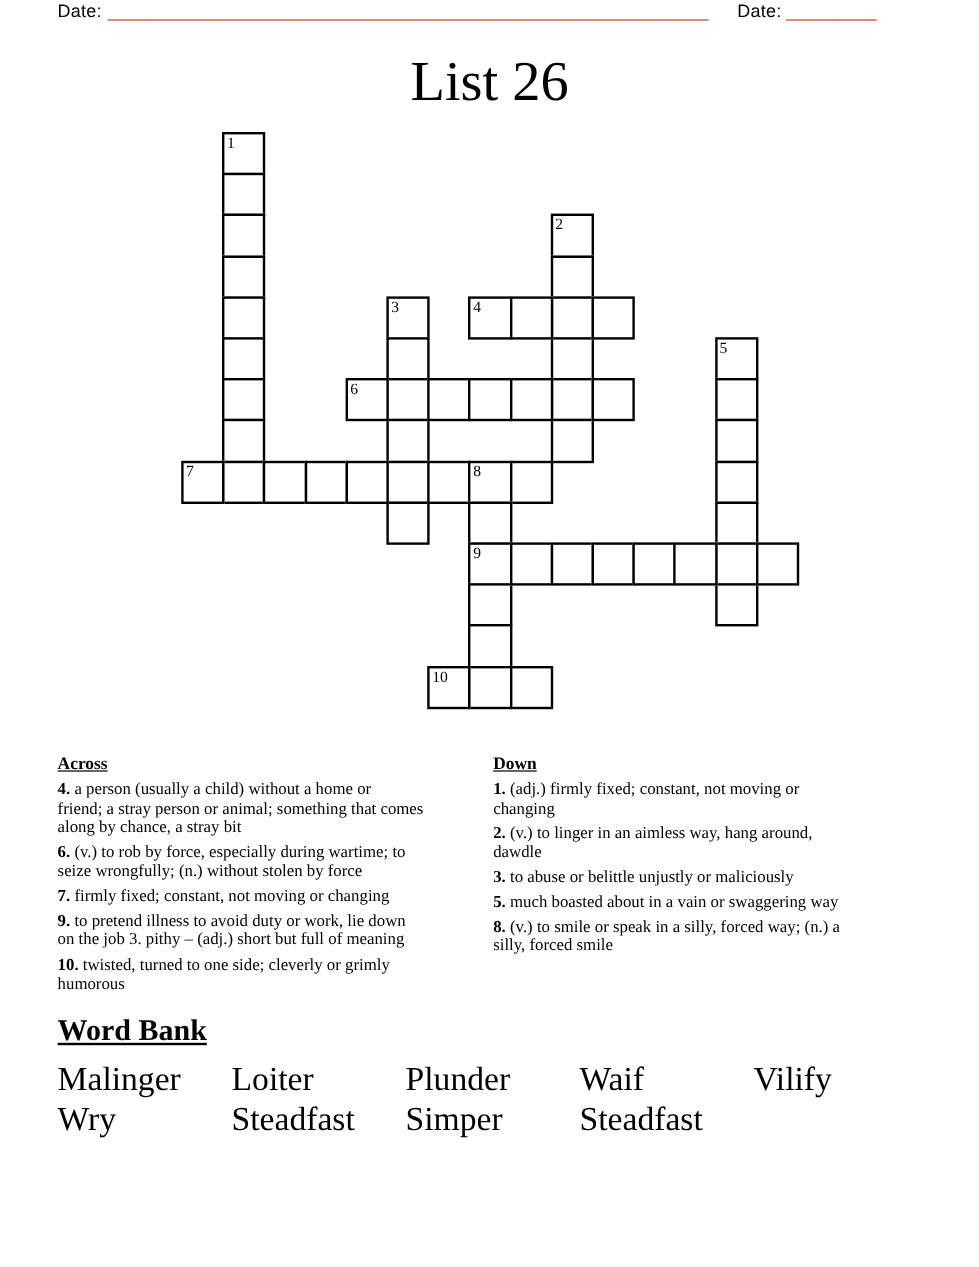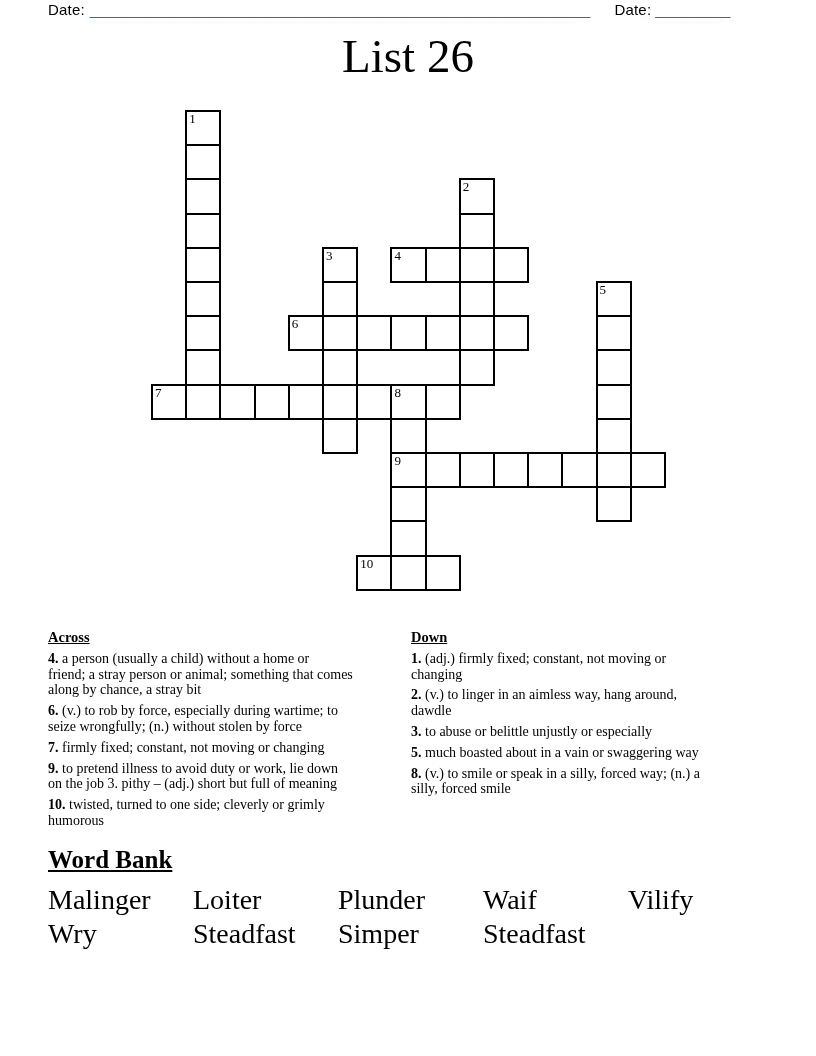--- a/index.html
+++ b/index.html
@@ -7,27 +7,27 @@
     position:relative; width:816px; height:1056px; background:#ffffff;
     font-family:"Liberation Serif", serif; color:#000; overflow:hidden;
   }
   
   .topline {
     position:absolute; left:48px; top:1px; right:48px;
     font-family:"Liberation Sans", sans-serif; font-size:15px;
     white-space:nowrap; color:#000;
   }
   .topline .lbl { letter-spacing:0.2px; }
-  .fill-line { color:#0f766e; }
+  .fill-line { color:#c2410c; }
   .name-line { margin-left:5px; }
   .date-lbl { margin-left:24px; }
   .date-line { margin-left:4px; }
   
   .title {
-    position:absolute; top:28px; left:0; width:100%;
+    position:absolute; top:40px; left:0; width:100%;
     text-align:center; font-size:47px; font-weight:normal; margin:0;
     font-family:"Liberation Serif", serif; line-height:1.2;
   }
   
   .grid { position:absolute; left:151px; top:110px; width:530px; height:490px; }
   .cell {
     position:absolute; width:36.2px; height:36.2px; box-sizing:border-box;
     border:2px solid #000; background:#ffffff;
   }
   .cellnum {
@@ -162,21 +162,21 @@
       </div>
   </div>
 
   <div class="clues-col clues-down">
     <div class="clue-head">Down</div>
     <div>
         <p class="clue"><b>1.</b><span class="t"> (adj.) firmly fixed; constant, not moving or
 changing</span></p>
         <p class="clue"><b>2.</b><span class="t"> (v.) to linger in an aimless way, hang around,
 dawdle</span></p>
-        <p class="clue"><b>3.</b><span class="t"> to abuse or belittle unjustly or especially</span></p>
+        <p class="clue"><b>3.</b><span class="t"> to abuse or belittle unjustly or maliciously</span></p>
         <p class="clue"><b>5.</b><span class="t"> much boasted about in a vain or swaggering way</span></p>
         <p class="clue"><b>8.</b><span class="t"> (v.) to smile or speak in a silly, forced way; (n.) a
 silly, forced smile</span></p>
       </div>
   </div>
 
   <div class="bank">
     <div class="bank-head">Word Bank</div>
     <div class="bank-grid">
         <span>Malinger</span>

